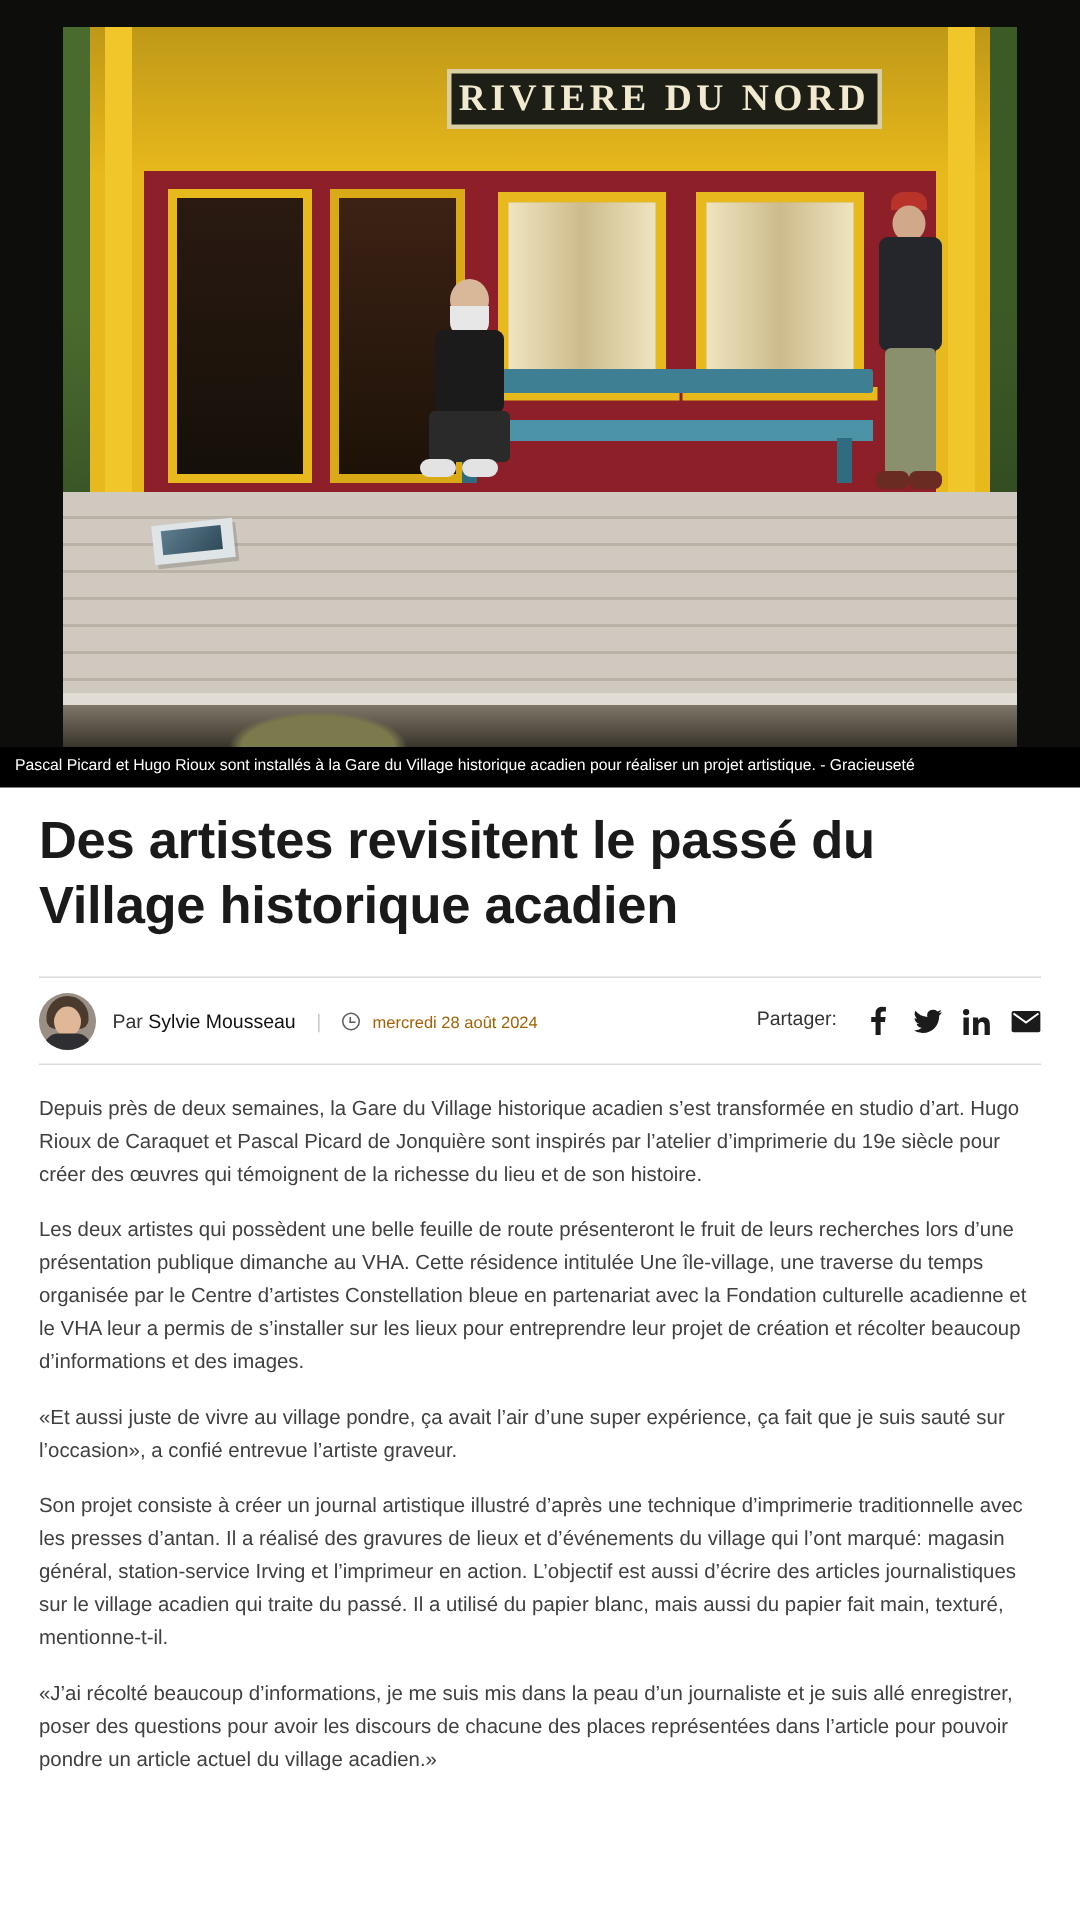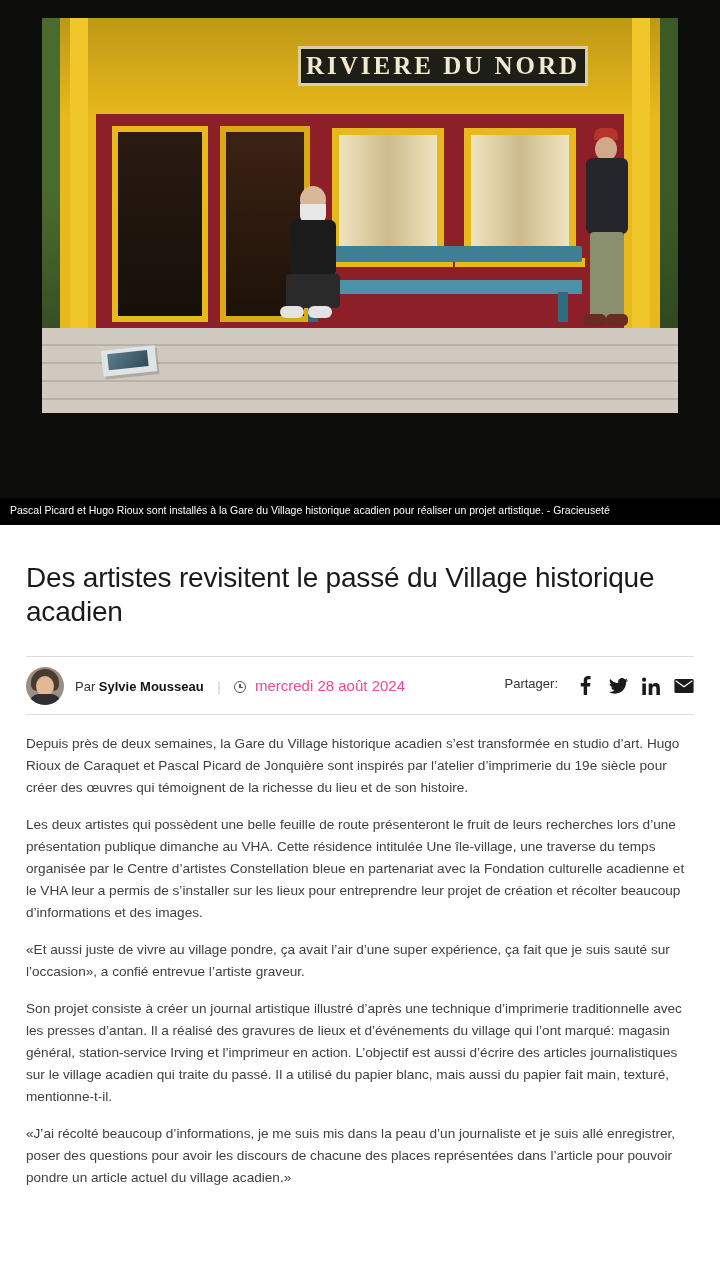--- a/index.html
+++ b/index.html
@@ -20,21 +20,21 @@
   .hero {
     width: 720px;
     height: 498px;
     position: relative;
     background: #0d0e0c;
     overflow: hidden;
   }
   .hero-inner {
     position: absolute;
     left: 42px; top: 18px;
-    width: 636px; height: 395px;
+    width: 636px; height: 480px;
     overflow: hidden;
     background: #2a3a1e;
   }
   
   .bg-trees {
     position: absolute; inset: 0;
     background:
       radial-gradient(circle at 8% 6%, #4a6b2e 0 22%, rgba(74,107,46,0) 60%),
       radial-gradient(circle at 96% 10%, #3c5a26 0 18%, rgba(60,90,38,0) 60%),
       linear-gradient(180deg,#22351a 0%, #2d4420 40%, #1d2b16 100%);
@@ -166,58 +166,58 @@
     background: #000000;
     color: #ffffff;
     font-size: 10.5px;
     padding: 6px 10px 7px 10px;
     line-height: 1.3;
   }
 
   
   .article { padding: 0 26px; }
   h1.headline {
-    font-size: 28px;
+    font-size: 35px;
     line-height: 1.23;
-    font-weight: 400;
+    font-weight: 700;
     color: #1a1a1a;
-    margin: 36px 0 0 0;
+    margin: 14px 0 0 0;
     letter-spacing: -0.2px;
   }
 
   .byline {
     margin-top: 26px;
     border-top: 1px solid #dcdcdc;
     border-bottom: 1px solid #dcdcdc;
     padding: 10px 0 9px 0;
     display: flex;
     align-items: center;
   }
   .avatar {
     width: 38px; height: 38px; border-radius: 50%;
     overflow: hidden; flex: 0 0 auto; margin-right: 11px;
     background: #9a8f84; position: relative;
   }
   .av-hair { position:absolute; left:5px; top:2px; width:28px; height:22px; background:#4b3a2e; border-radius:14px 14px 6px 6px;}
   .av-face { position:absolute; left:10px; top:9px; width:18px; height:20px; background:#e0b897; border-radius:50%;}
   .av-body { position:absolute; left:3px; top:27px; width:32px; height:14px; background:#2f2f33; border-radius:10px 10px 0 0;}
   .byline-text { font-size: 13px; color: #333; }
-  .byline-text b { color: #111; font-weight: 700; }
+  .byline-text b { color: #111; font-weight: 400; }
   .byline-sep { color: #c9c9c9; margin: 0 10px; }
   .clock {
     display: inline-block; width: 12px; height: 12px;
     border: 1.5px solid #5b5b5b; border-radius: 50%;
     position: relative; vertical-align: -2px; margin-right: 5px;
   }
   .clock:before, .clock:after {
     content: ""; position: absolute; background: #5b5b5b;
   }
   .clock:before { width: 1.3px; height: 4px; left: 4px; top: 1.5px; }
   .clock:after { width: 4px; height: 1.3px; left: 4px; top: 4.5px; }
-  .date { font-size: 15px; color: #ec4899; }
+  .date { font-size: 11px; color: #a16207; }
 
   .share {
     margin-left: auto;
     display: flex;
     align-items: flex-start;
     gap: 13px;
   }
   .share-label { font-size: 13px; color: #333; margin-right: 4px; }
   .share-icon {
     width: 20px; height: 20px;

